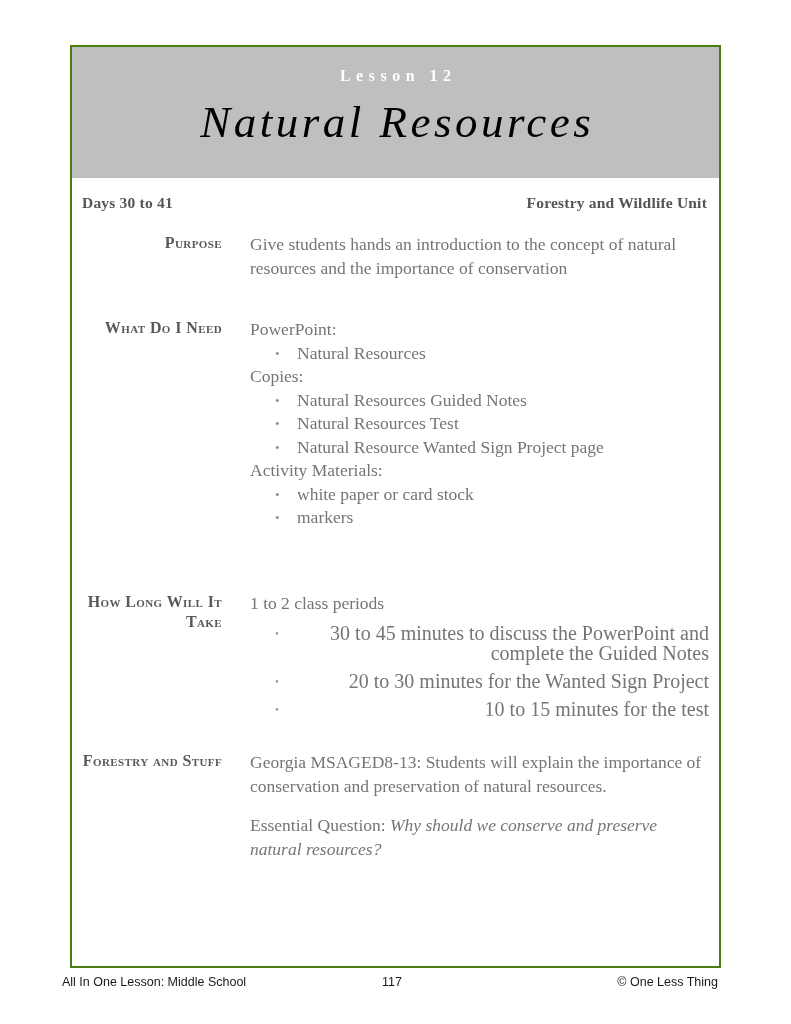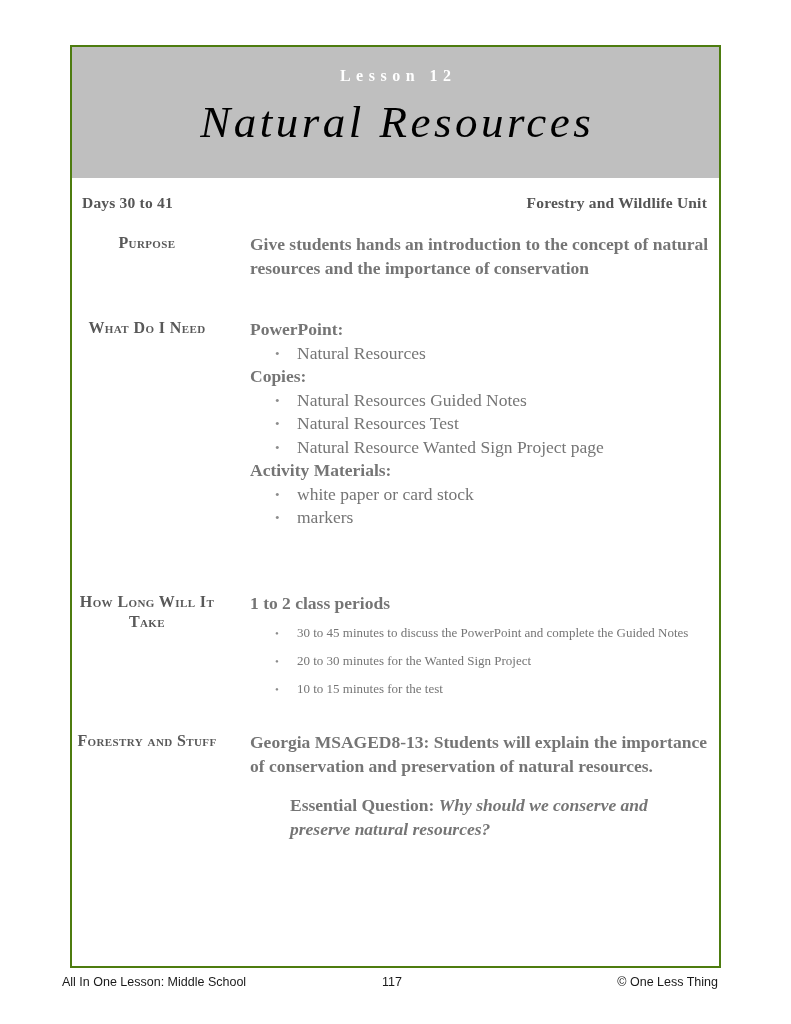--- a/index.html
+++ b/index.html
@@ -86,40 +86,40 @@
     top: 186px;
     right: 0;
   }
   .section {
     display: flex;
     align-items: flex-start;
   }
   .section-label {
     width: 178px;
     flex: 0 0 178px;
-    text-align: center;
+    text-align: right;
     padding-right: 28px;
     box-sizing: border-box;
     font-family: "Liberation Serif", serif;
     font-weight: bold;
     font-size: 16px;
     font-variant: small-caps;
     letter-spacing: 0.4px;
     color: #595959;
     line-height: 20.5px;
   }
   .section-body {
     flex: 1 1 auto;
     padding-right: 10px;
     font-family: "Liberation Serif", serif;
     font-size: 17.5px;
     color: #757575;
     line-height: 23.5px;
   }
-  .section-body p { margin: 0; font-weight: bold; }
+  .section-body p { margin: 0; }
 
   
   ul.bullets {
     list-style: none;
     margin: 0;
     padding: 0;
   }
   ul.bullets > li {
     position: relative;
     padding-left: 47px;
@@ -129,37 +129,38 @@
     content: "\2022";
     position: absolute;
     left: 25px;
     top: 0;
     font-size: 13px;
     color: #8c8c8c;
   }
 
   
   ul.bullets.small > li {
-    font-size: 13px;
+    font-size: 20px;
     line-height: 20px;
     padding-left: 47px;
     margin-top: 8px;
+    text-align: right;
   }
   ul.bullets.small > li::before {
     left: 25px;
     font-size: 11px;
     top: 0px;
   }
 
   .gap-purpose  { margin-bottom: 38px; }
   .gap-need     { margin-bottom: 62px; }
   .gap-time     { margin-bottom: 32px; }
 
   .section.time .section-body p.lead { margin-bottom: 4px; }
-  .section.standards .section-body p + p { margin-top: 16px; margin-left: 40px; }
+  .section.standards .section-body p + p { margin-top: 16px; }
   .q-italic { font-style: italic; }
 
   
   .footer {
     position: absolute;
     left: 62px;
     top: 975px;
     width: 656px;
     height: 20px;
     font-family: "Liberation Sans", sans-serif;

